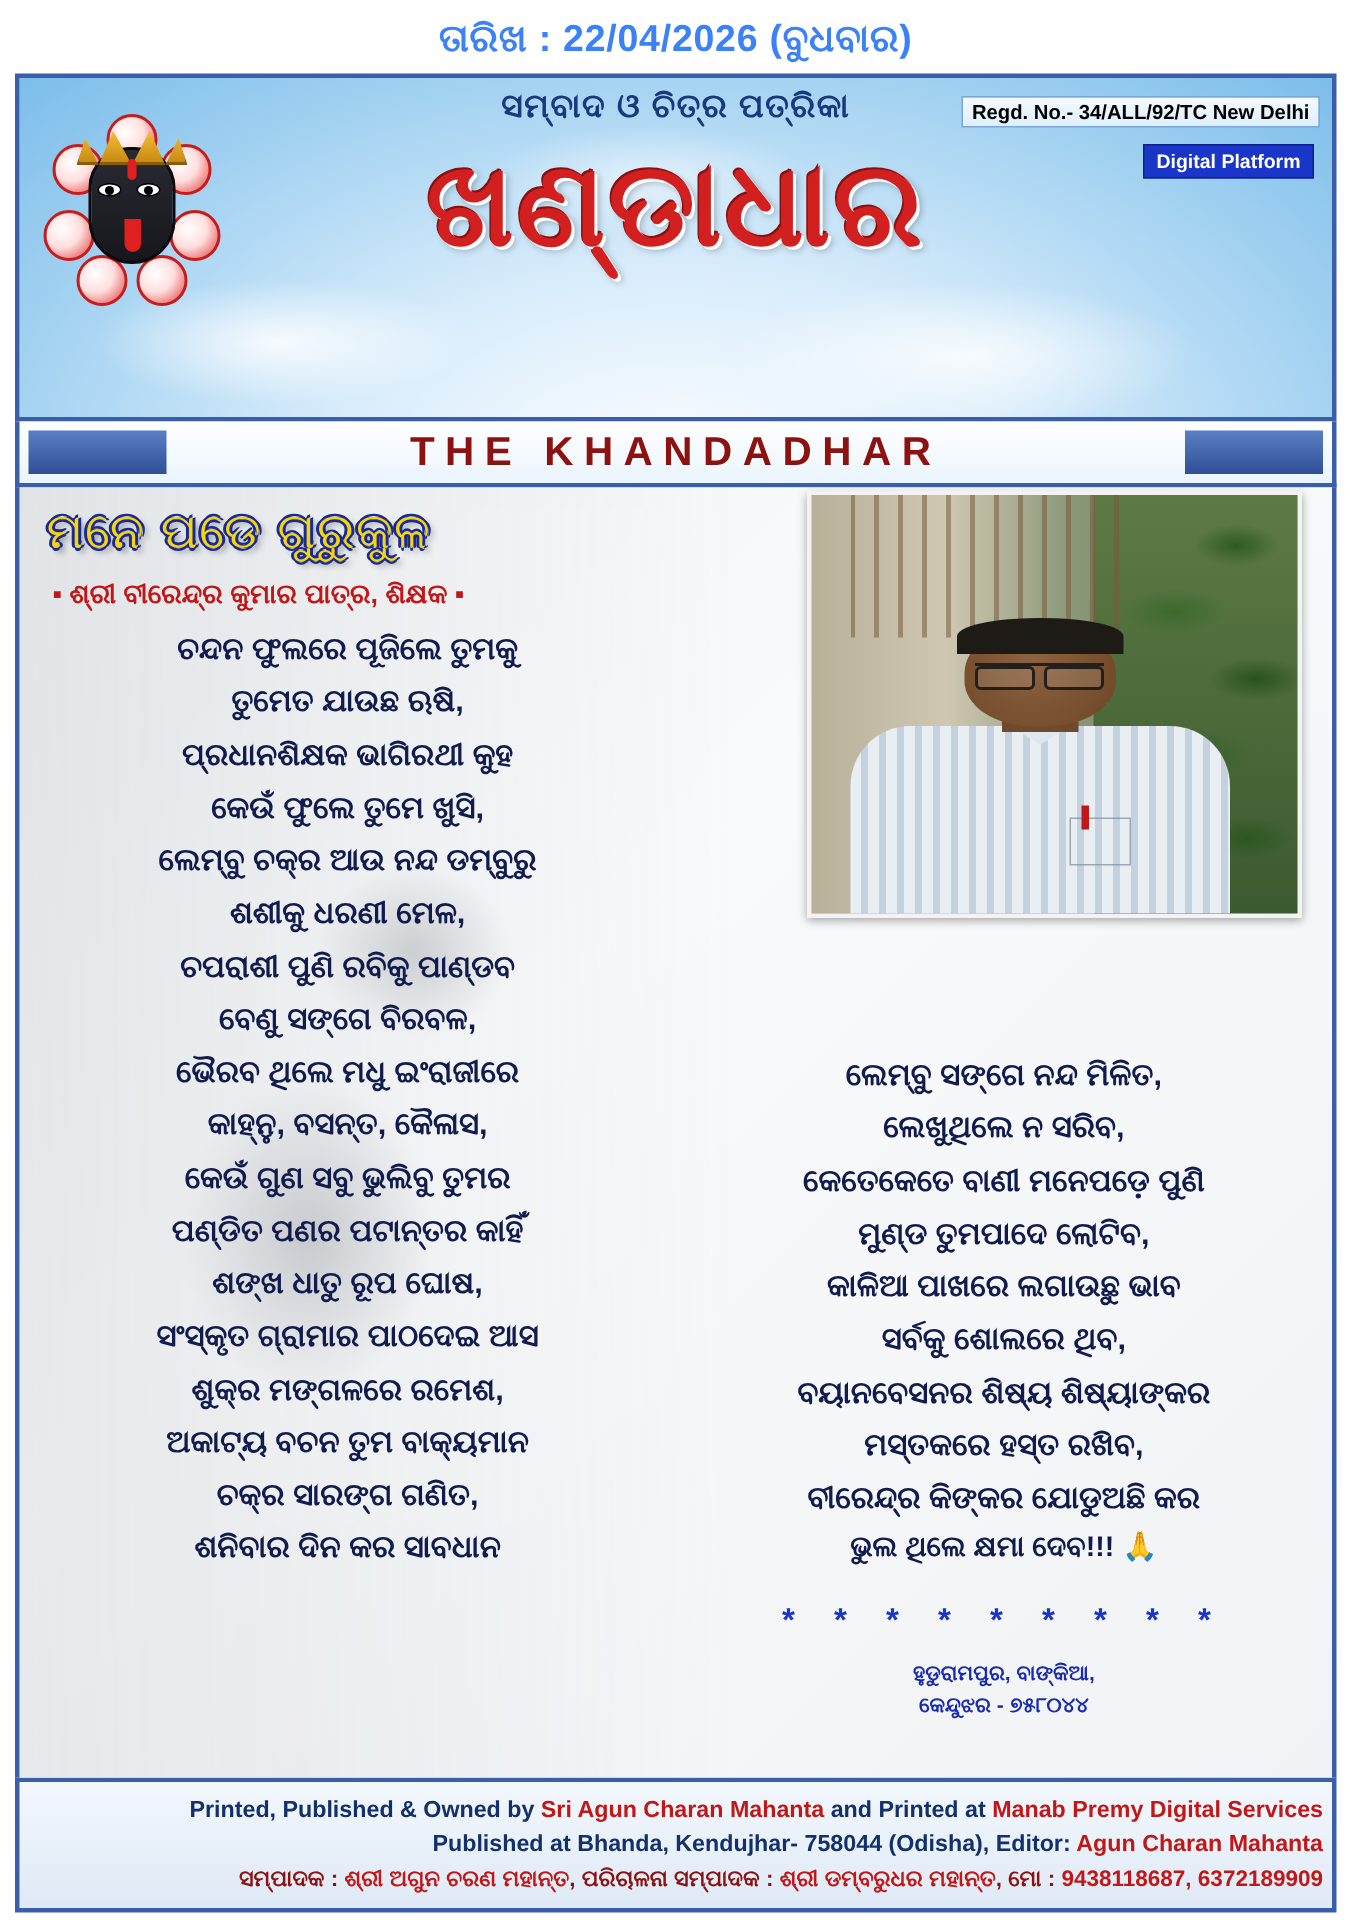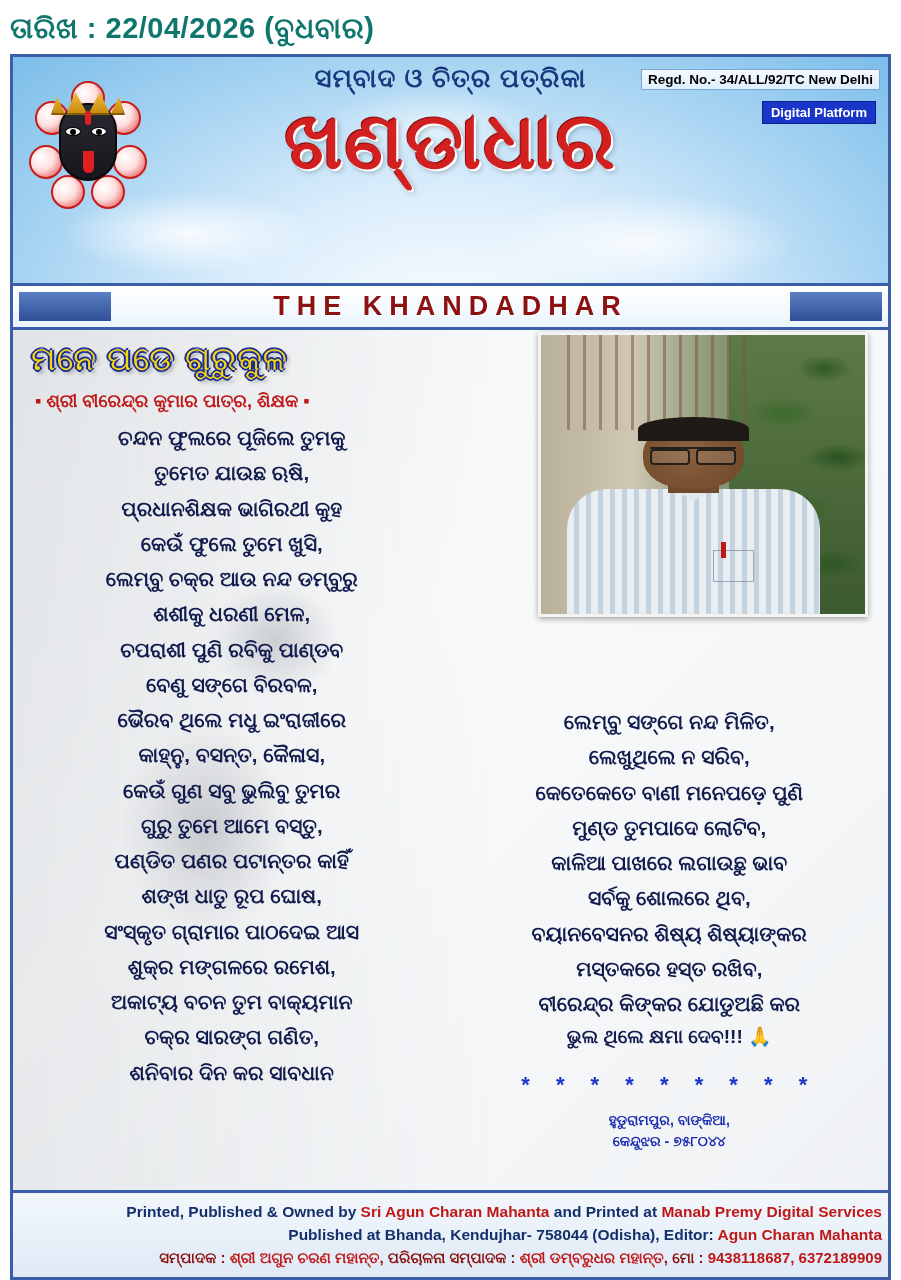--- a/index.html
+++ b/index.html
@@ -10,23 +10,24 @@
     overflow: hidden;
   }
   .page {
     width: 901px; height: 1280px;
     position: relative;
     background: #ffffff;
     padding: 6px 10px 0 10px;
   }
   
   .date-line {
-    font-size: 29px;
+    text-align: center;
+    font-size: 25px;
     font-weight: bold;
-    color: #0f766e;
+    color: #3b82f6;
     letter-spacing: 0.5px;
     padding: 6px 0 8px 0;
     white-space: nowrap;
   }
   
   .masthead {
     position: relative;
     height: 232px;
     border: 3px solid #3a5fa8;
     background:
@@ -38,21 +39,21 @@
     background:
       radial-gradient(ellipse 180px 60px at 20% 78%, rgba(255,255,255,.85), rgba(255,255,255,0) 70%),
       radial-gradient(ellipse 220px 70px at 72% 82%, rgba(255,255,255,.8), rgba(255,255,255,0) 70%),
       radial-gradient(ellipse 150px 50px at 48% 30%, rgba(255,255,255,.55), rgba(255,255,255,0) 72%);
   }
   .masthead-top {
     position: absolute; top: 6px; left: 0; right: 0;
     text-align: center;
   }
   .tagline {
-    font-size: 26px; font-weight: bold;
+    font-size: 22px; font-weight: bold;
     color: #163a7d;
     letter-spacing: 1px;
   }
   .regd {
     position: absolute; right: 8px; top: 12px;
     font-size: 13.5px; font-weight: bold; color: #000;
     background: linear-gradient(#f4f9ff,#dfefff);
     border: 1px solid #7aa7d8;
     padding: 2px 6px;
     white-space: nowrap;
@@ -377,21 +378,20 @@
         <div>ତୁମେତ ଯାଉଛ ଋଷି,</div>
         <div>ପ୍ରଧାନଶିକ୍ଷକ ଭାଗିରଥୀ କୁହ</div>
         <div>କେଉଁ ଫୁଲେ ତୁମେ ଖୁସି,</div>
         <div>ଲେମ୍ବୁ ଚକ୍ର ଆଉ ନନ୍ଦ ଡମ୍ବୁରୁ</div>
         <div>ଶଶୀକୁ ଧରଣୀ ମେଳ,</div>
         <div>ଚପରାଶୀ ପୁଣି ରବିକୁ ପାଣ୍ଡବ</div>
         <div>ବେଣୁ ସଙ୍ଗେ ବିରବଳ,</div>
         <div>ଭୈରବ ଥିଲେ ମଧୁ ଇଂରାଜୀରେ</div>
         <div>କାହ୍ନୁ, ବସନ୍ତ, କୈଳାସ,</div>
         <div>କେଉଁ ଗୁଣ ସବୁ ଭୁଲିବୁ ତୁମର</div>
-        <div>ଗୁରୁ ତୁମେ ଆମେ ବସ୍ତୁ,</div>
         <div>ପଣ୍ଡିତ ପଣର ପଟାନ୍ତର କାହିଁ</div>
         <div>ଶଙ୍ଖ ଧାତୁ ରୂପ ଘୋଷ,</div>
         <div>ସଂସ୍କୃତ ଗ୍ରାମାର ପାଠଦେଇ ଆସ</div>
         <div>ଶୁକ୍ର ମଙ୍ଗଳରେ ରମେଶ,</div>
         <div>ଅକାଟ୍ୟ ବଚନ ତୁମ ବାକ୍ୟମାନ</div>
         <div>ଚକ୍ର ସାରଙ୍ଗ ଗଣିତ,</div>
         <div>ଶନିବାର ଦିନ କର ସାବଧାନ</div>
       </div>
 
       <div class="col right">

